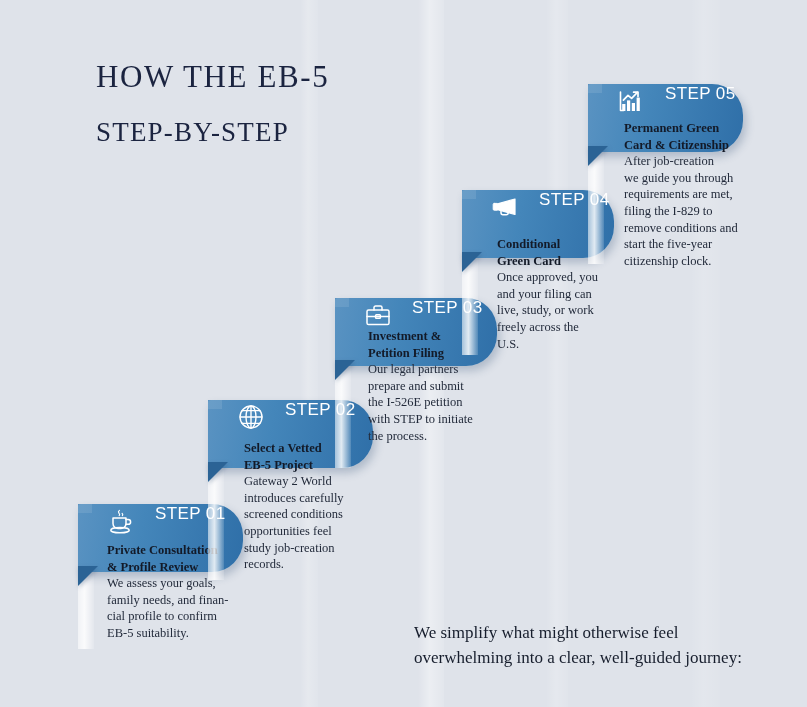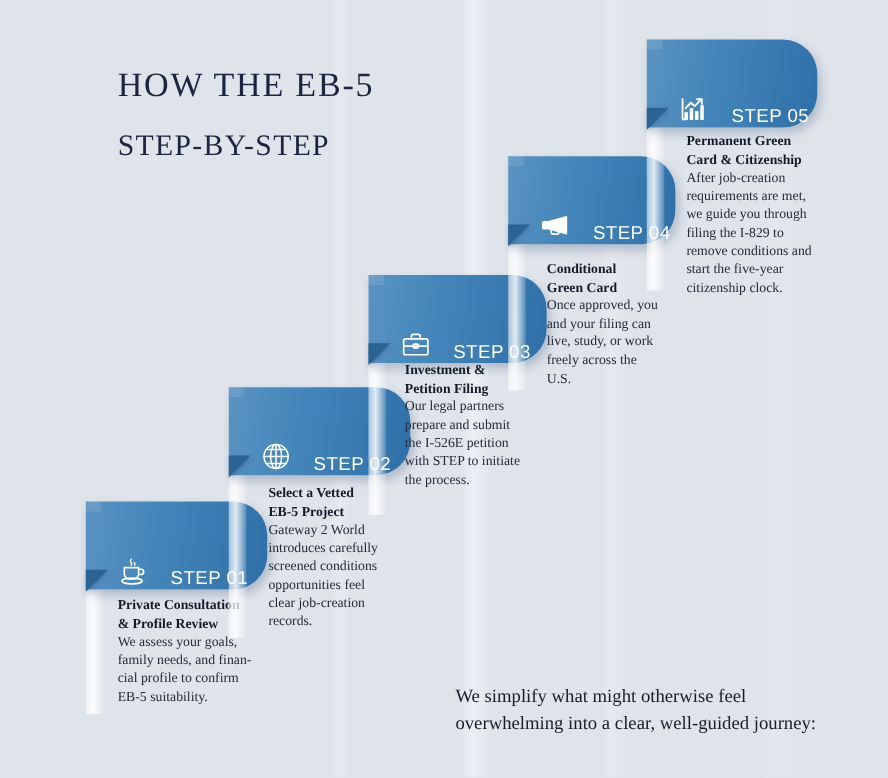--- a/index.html
+++ b/index.html
@@ -39,21 +39,21 @@
       rgba(255,255,255,0.12) 100%);
   }
   .band.b1 { left: 418px; width: 26px; }
   .band.b2 { left: 300px; width: 18px; opacity: .55; }
   .band.b3 { left: 546px; width: 22px; opacity: .5; }
   .band.b4 { left: 690px; width: 30px; opacity: .35; }
 
   
   .title {
     position: absolute;
-    left: 107px;
+    left: 96px;
     top: 57px;
     color: #1b2440;
     letter-spacing: 1.6px;
     line-height: 1.30;
     white-space: nowrap;
   }
   .title-l1, .title-l2 {
     font-size: 31px;
     font-weight: 400;
   }
@@ -75,27 +75,28 @@
     width: 16px;
     background: linear-gradient(to right,
        rgba(255,255,255,0.55) 0%,
        rgba(255,255,255,0.85) 40%,
        rgba(255,255,255,0.15) 100%);
     pointer-events: none;
   }
 
   .banner {
     position: relative;
-    height: 80px;
+    height: 68px;
     border-radius: 0 31px 31px 0;
     background: linear-gradient(100deg, #5a93c2 0%, #4486ba 38%, #2f6fa8 100%);
     box-shadow: 3px 5px 9px rgba(40,70,110,0.26);
     display: flex;
-    align-items: flex-end;
+    align-items: flex-start;
     box-sizing: border-box;
+    margin-top: 48px;
   }
   
   .banner::before {
     content: "";
     position: absolute;
     left: 0; top: 0;
     width: 14px; height: 9px;
     background: rgba(255,255,255,0.10);
     border-top-left-radius: 3px;
   }
@@ -227,21 +228,21 @@
       <span class="fold"></span>
     </div>
   </div>
   <div class="body" style="left:244px; top:440px; width:130px;">
     <div class="body-head">Select a Vetted</div>
     <div class="body-head">EB-5 Project</div>
     <div class="body-desc">Gateway 2 World</div>
     <div class="body-desc">introduces carefully</div>
     <div class="body-desc">screened conditions</div>
     <div class="body-desc">opportunities feel</div>
-    <div class="body-desc">clear job-creation</div>
+    <div class="body-desc">study job-creation</div>
     <div class="body-desc">records.</div>
   </div>
 
   <div class="column" style="left:335px; top:318px; height:150px;"></div>
   <div class="step" style="left:335px; top:250px; width:162px;">
     <div class="banner" style="width:162px;">
       <span class="step-icon">
         <svg viewBox="0 0 32 32" fill="none" stroke="#ffffff" stroke-width="1.5" stroke-linecap="round" stroke-linejoin="round">
           <rect x="5" y="11" width="22" height="14.5" rx="1.6"></rect>
           <path d="M12 11V8.6a1.6 1.6 0 0 1 1.6-1.6h4.8A1.6 1.6 0 0 1 20 8.6V11"></path>
@@ -302,22 +303,22 @@
         </svg>
       </span>
       <span class="step-label">STEP 05</span>
       <span class="fold"></span>
     </div>
   </div>
   <div class="body" style="left:624px; top:120px; width:140px;">
     <div class="body-head">Permanent Green</div>
     <div class="body-head">Card &amp; Citizenship</div>
     <div class="body-desc">After job-creation</div>
+    <div class="body-desc">we guide you through</div>
     <div class="body-desc">requirements are met,</div>
-    <div class="body-desc">we guide you through</div>
     <div class="body-desc">filing the I-829 to</div>
     <div class="body-desc">remove conditions and</div>
     <div class="body-desc">start the five-year</div>
     <div class="body-desc">citizenship clock.</div>
   </div>
 
   <div class="footer">
     <div>We simplify what might otherwise feel</div>
     <div>overwhelming into a clear, well-guided journey:</div>
   </div>

